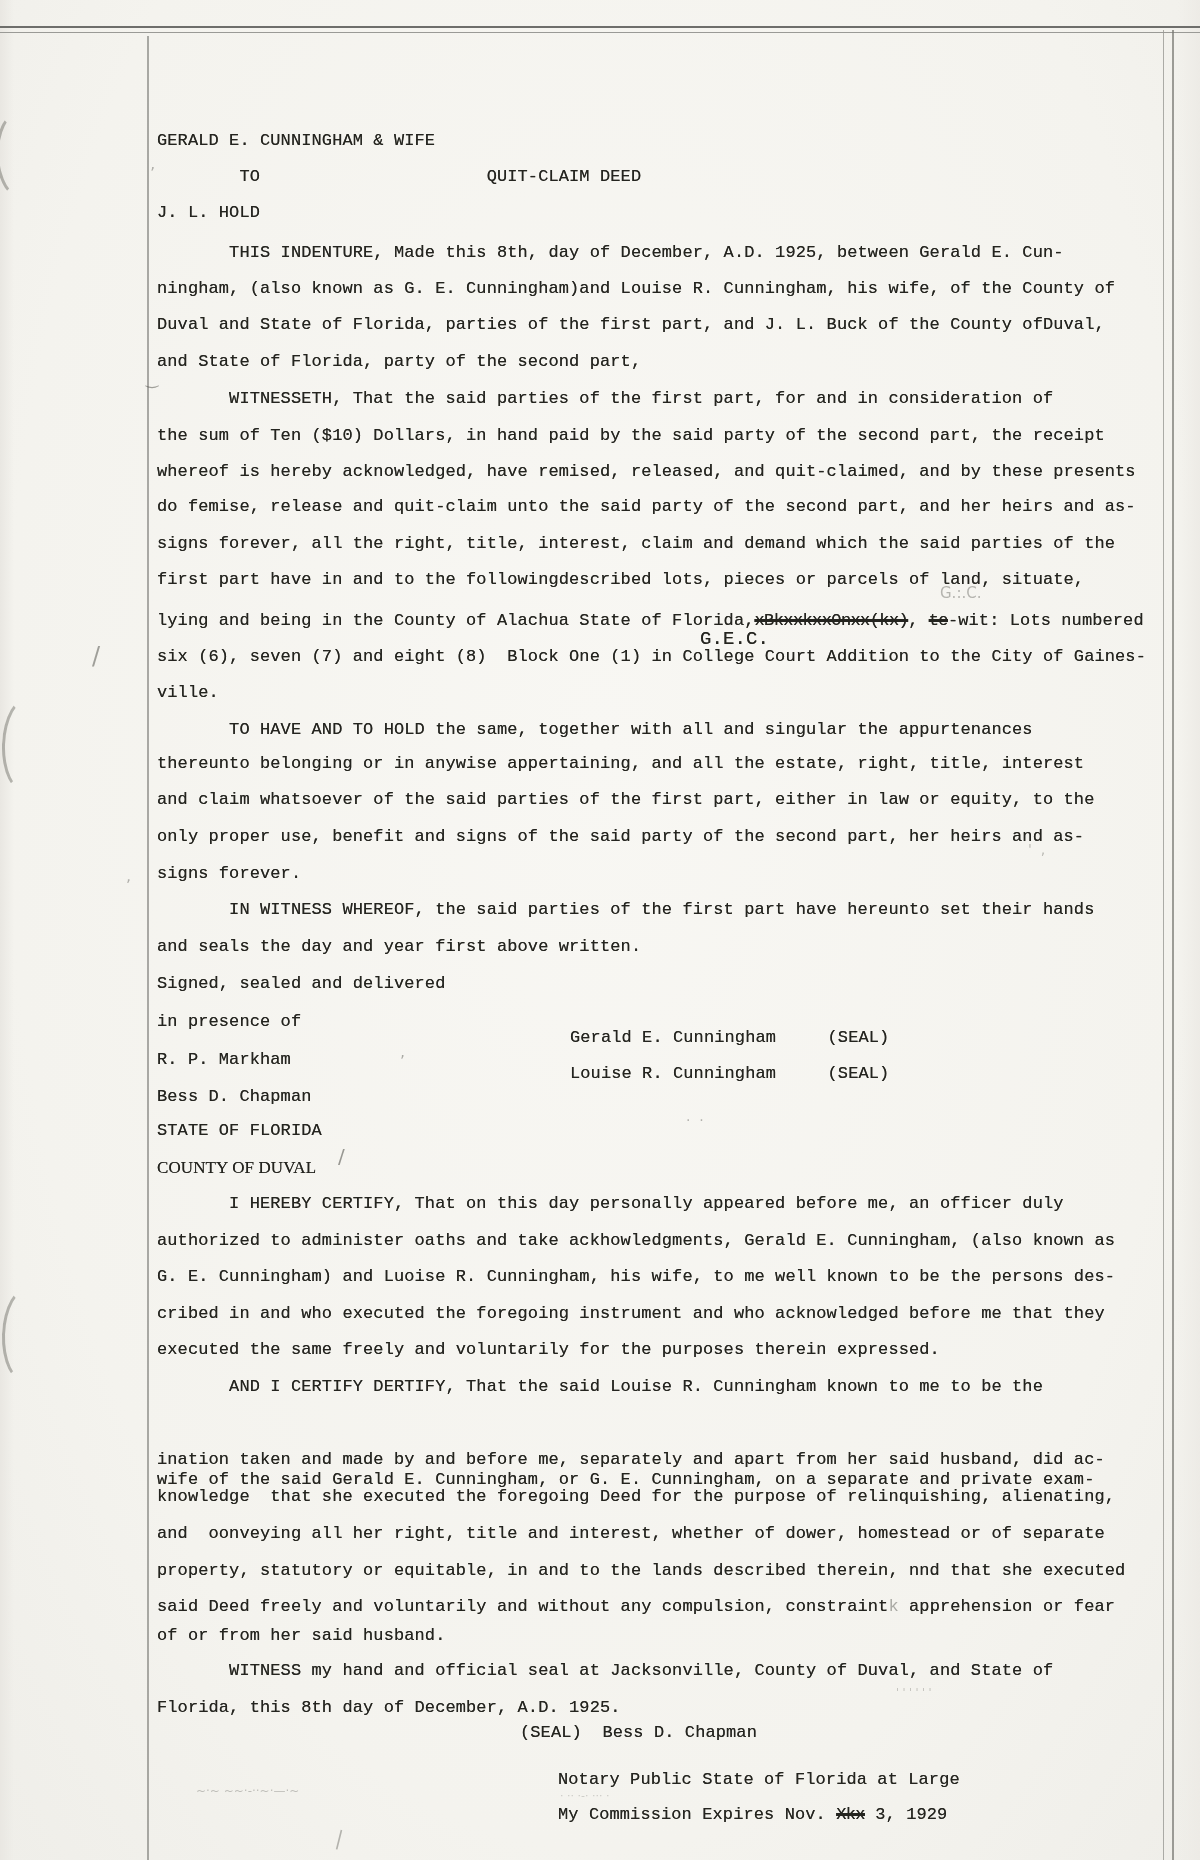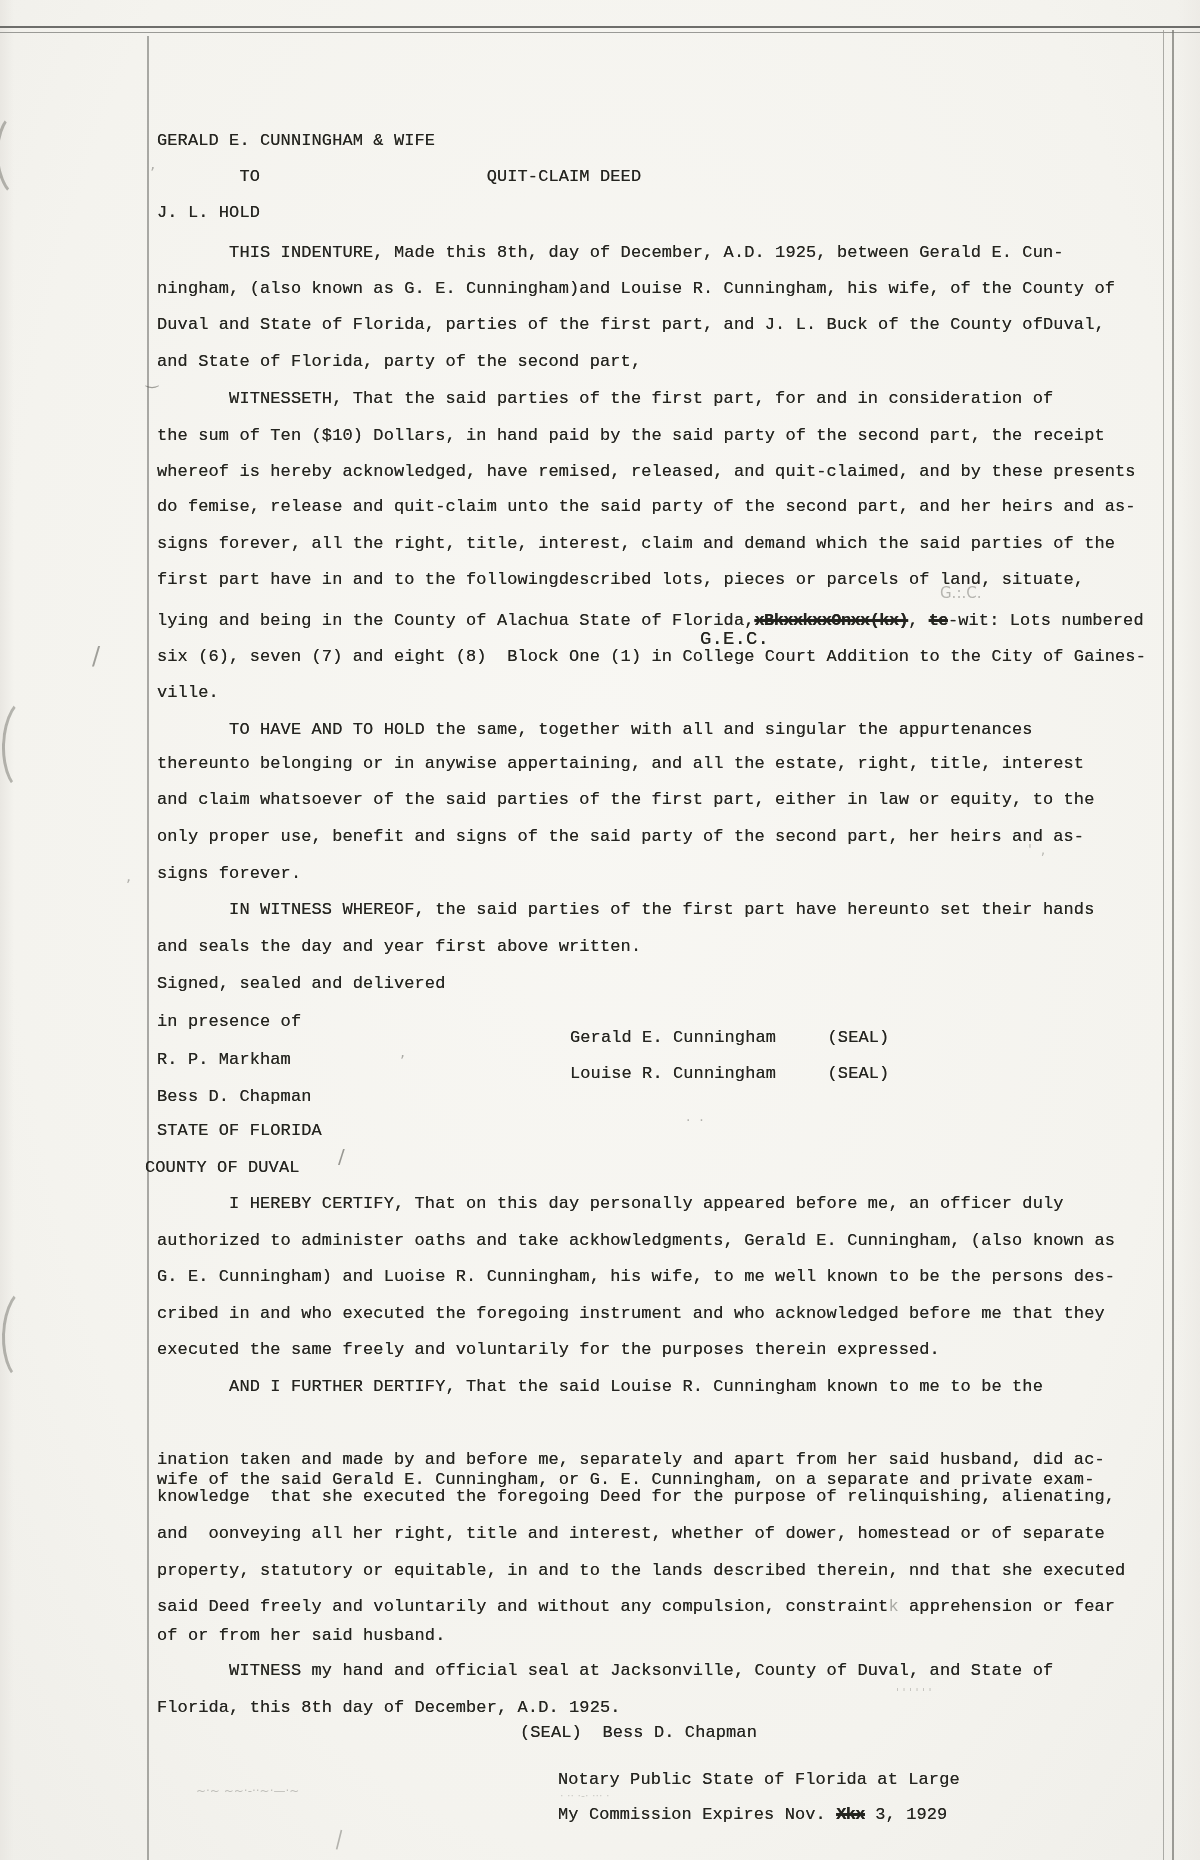--- a/index.html
+++ b/index.html
@@ -30,21 +30,21 @@
   .bracket.b2{left:2px;top:696px;height:92px;transform:rotate(2deg);}
   .bracket.b3{left:2px;top:1286px;height:92px;transform:rotate(2deg);}
   .line{
     position:absolute;white-space:pre;
     color:#24241f;
     font:17px/1.15 "Liberation Mono",monospace;
     letter-spacing:0.1px;
     text-shadow:0 0 0.5px rgba(35,35,30,0.75);
   }
   .line .strike{
-    font-weight:bold;
+    font-weight:normal;
     text-decoration:line-through;
     text-decoration-thickness:2.5px;
     letter-spacing:-0.6px;
     margin-top:31px;
   }
   .line .ghost{
     color:rgba(110,110,104,0.55);
     text-shadow:none;
   }
   .mark{
@@ -90,27 +90,27 @@
       <div class="line" style="left: 157px; top: 864px;"><span>signs forever.</span></div>
       <div class="line" style="left: 157px; top: 900px;"><span>       IN WITNESS WHEREOF, the said parties of the first part have hereunto set their hands</span></div>
       <div class="line" style="left: 157px; top: 937px;"><span>and seals the day and year first above written.</span></div>
       <div class="line" style="left: 157px; top: 974px;"><span>Signed, sealed and delivered</span></div>
       <div class="line" style="left: 157px; top: 1012px;"><span>in presence of</span></div>
       <div class="line" style="left: 570px; top: 1028px;"><span>Gerald E. Cunningham     (SEAL)</span></div>
       <div class="line" style="left: 157px; top: 1050px;"><span>R. P. Markham</span></div>
       <div class="line" style="left: 570px; top: 1064px;"><span>Louise R. Cunningham     (SEAL)</span></div>
       <div class="line" style="left: 157px; top: 1087px;"><span>Bess D. Chapman</span></div>
       <div class="line" style="left: 157px; top: 1121px;"><span>STATE OF FLORIDA</span></div>
-      <div class="line" style="left: 145px; top: 1158px;"><span>COUNTY OF DUVAL</span></div>
+      <div class="line" style="left: 157px; top: 1158px; font-family: Liberation Serif, serif;"><span>COUNTY OF DUVAL</span></div>
       <div class="line" style="left: 157px; top: 1194px;"><span>       I HEREBY CERTIFY, That on this day personally appeared before me, an officer duly</span></div>
       <div class="line" style="left: 157px; top: 1231px;"><span>authorized to administer oaths and take ackhowledgments, Gerald E. Cunningham, (also known as</span></div>
       <div class="line" style="left: 157px; top: 1267px;"><span>G. E. Cunningham) and Luoise R. Cunningham, his wife, to me well known to be the persons des-</span></div>
       <div class="line" style="left: 157px; top: 1304px;"><span>cribed in and who executed the foregoing instrument and who acknowledged before me that they</span></div>
       <div class="line" style="left: 157px; top: 1340px;"><span>executed the same freely and voluntarily for the purposes therein expressed.</span></div>
-      <div class="line" style="left: 157px; top: 1377px;"><span>       AND I FURTHER DERTIFY, That the said Louise R. Cunningham known to me to be the</span></div>
+      <div class="line" style="left: 157px; top: 1377px;"><span>       AND I CERTIFY DERTIFY, That the said Louise R. Cunningham known to me to be the</span></div>
       <div class="line" style="left: 157px; top: 1470px;"><span>wife of the said Gerald E. Cunningham, or G. E. Cunningham, on a separate and private exam-</span></div>
       <div class="line" style="left: 157px; top: 1450px;"><span>ination taken and made by and before me, separately and apart from her said husband, did ac-</span></div>
       <div class="line" style="left: 157px; top: 1487px;"><span>knowledge  that she executed the foregoing Deed for the purpose of relinquishing, alienating,</span></div>
       <div class="line" style="left: 157px; top: 1524px;"><span>and  oonveying all her right, title and interest, whether of dower, homestead or of separate</span></div>
       <div class="line" style="left: 157px; top: 1561px;"><span>property, statutory or equitable, in and to the lands described therein, nnd that she executed</span></div>
       <div class="line" style="left: 157px; top: 1597px; text-align: right;"><span>said Deed freely and voluntarily and without any compulsion, constraint</span><span class="ghost">k</span><span> apprehension or fear</span></div>
       <div class="line" style="left: 157px; top: 1626px;"><span>of or from her said husband.</span></div>
       <div class="line" style="left: 157px; top: 1661px;"><span>       WITNESS my hand and official seal at Jacksonville, County of Duval, and State of</span></div>
       <div class="line" style="left: 157px; top: 1698px;"><span>Florida, this 8th day of December, A.D. 1925.</span></div>
       <div class="line" style="left: 520px; top: 1679px; margin-top: 44px;"><span>(SEAL)  Bess D. Chapman</span></div>

